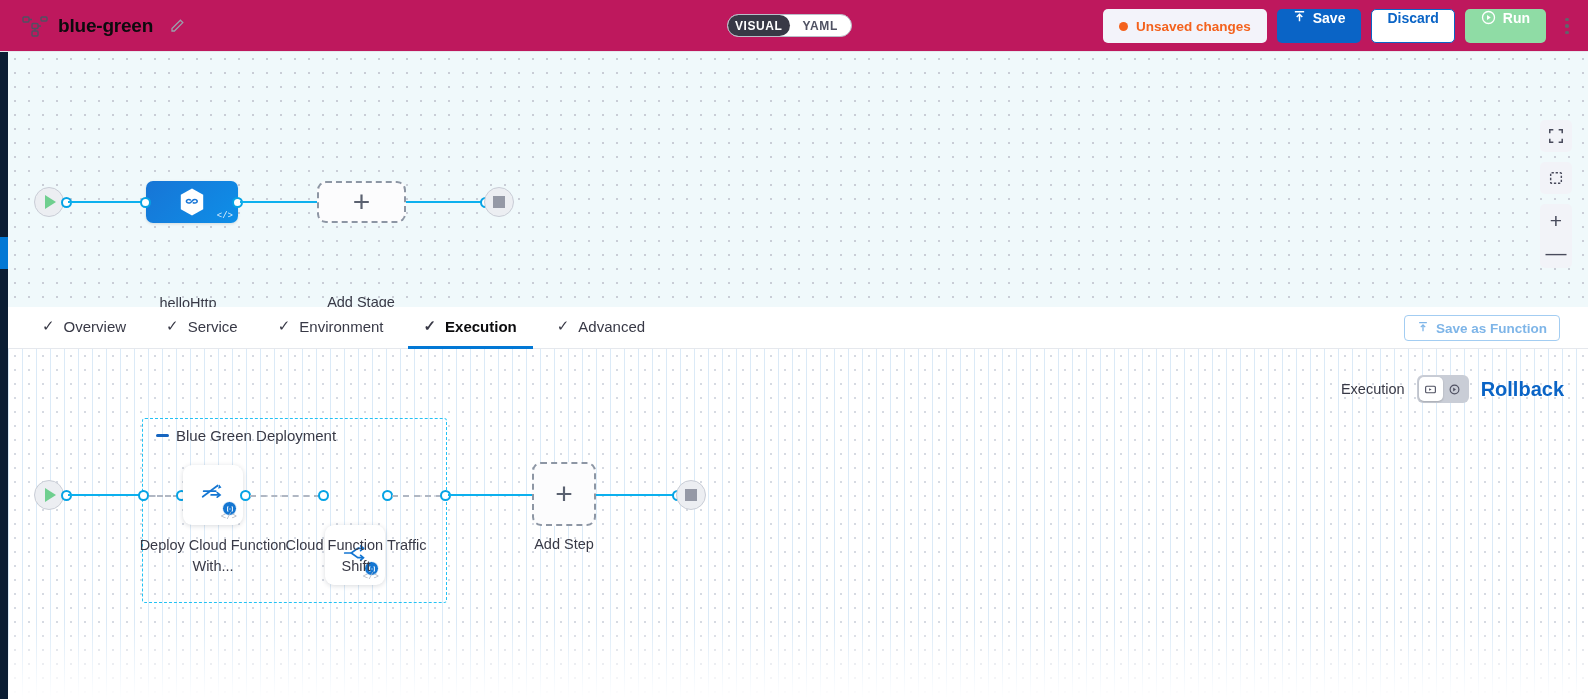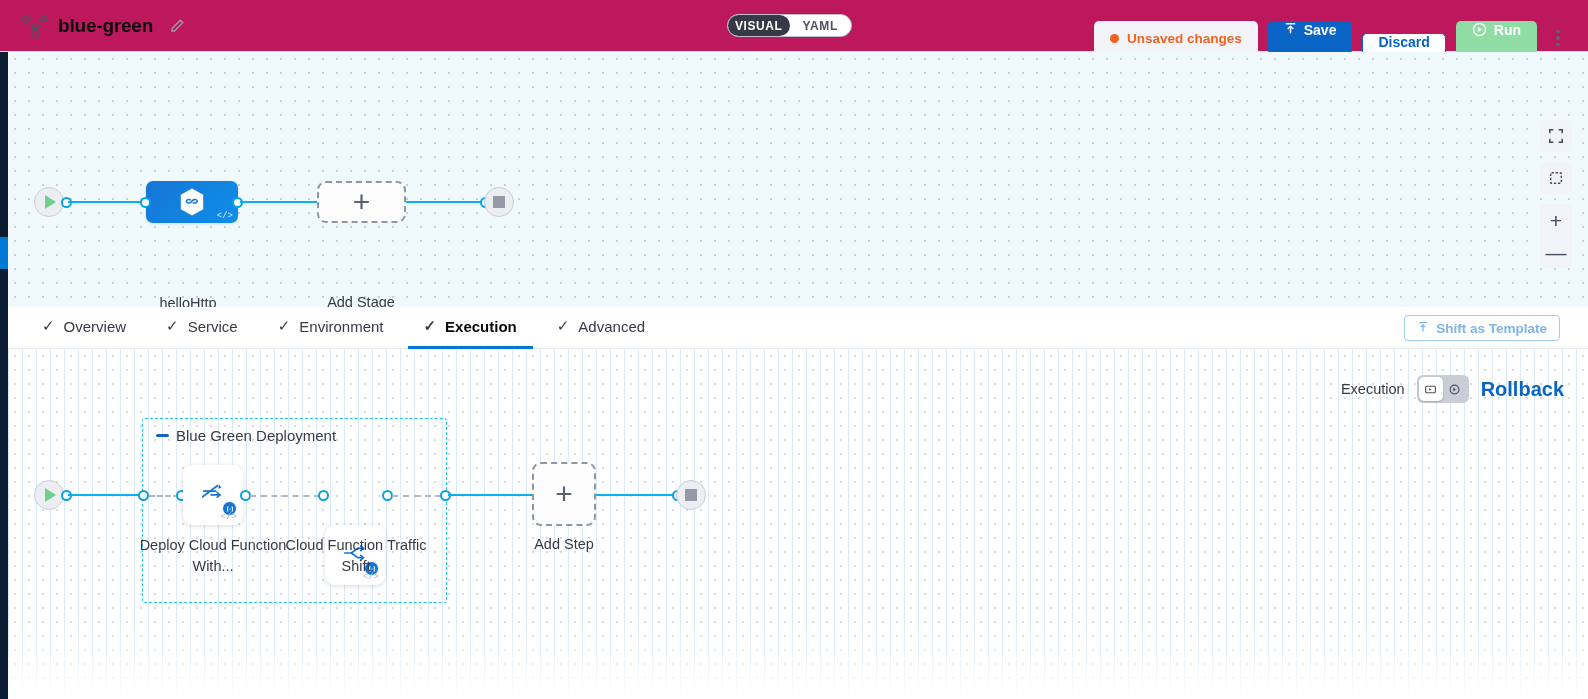--- a/index.html
+++ b/index.html
@@ -45,36 +45,36 @@
     display: flex; align-items: center;
   }
   .seg {
     flex: 1; height: 100%; display: flex; align-items: center; justify-content: center;
     font-size: 12px; font-weight: bold; letter-spacing: 0.6px;
     border-radius: 12px; color: #4f5162;
   }
   .seg.active { background: #383946; color: #ffffff; }
 
   .header-right {
-    position: absolute; right: 19px; top: 9px;
+    position: absolute; right: 10px; top: 9px;
     display: flex; align-items: center; gap: 10px;
   }
   .unsaved-chip {
     height: 34px; padding: 0 16px; border-radius: 5px; background: #f3f3fa;
     display: flex; align-items: center; gap: 8px;
     font-size: 13.5px; font-weight: bold; color: #f4621d;
   }
   .dot-orange { width: 9px; height: 9px; border-radius: 50%; background: #f4621d; }
   .btn {
     height: 34px; border-radius: 5px; display: flex; align-items: flex-start;
     gap: 7px; padding: 0 15px; font-size: 14px; font-weight: bold; cursor: pointer;
     border: 1px solid transparent;
   }
   .btn-save { background: #0a64c6; color: #ffffff; }
-  .btn-discard { background: #ffffff; color: #0a64c6; border-color: #0a64c6; margin-top: 24px; }
+  .btn-discard { background: #ffffff; color: #0a64c6; border-color: #0a64c6; }
   .btn-run { background: #8fdca5; color: #ffffff; }
   .kebab {
     width: 22px; height: 30px; display: flex; flex-direction: column;
     align-items: center; justify-content: center; gap: 3px; cursor: pointer;
   }
   .kebab i { width: 3.5px; height: 3.5px; border-radius: 50%; background: #62636b; display: block; }
 
   
   .canvas-top {
     position: absolute; left: 8px; top: 52px; width: 1580px; height: 255px;
@@ -369,21 +369,21 @@
     <span class="chk">✓</span>
     <span>Advanced</span>
   </div>
 
   <div class="save-template">
     <span>
       <svg viewBox="0 0 14 14" width="12" height="12" fill="none" stroke="#7eb5e8" stroke-width="1.5">
         <path d="M2.5 2h9M7 12V4.6M4.4 7.1L7 4.5l2.6 2.6"></path>
       </svg>
     </span>
-    <span>Shift as Template</span>
+    <span>Save as Function</span>
   </div>
 </div>
 
 <div class="canvas-bottom">
 
   <div class="exec-toggle-row">
     <span class="exec-label">Execution</span>
     <div class="seg-icons">
       <div class="seg-icon on">
         <svg viewBox="0 0 16 16" width="13" height="13" fill="none" stroke="#4f5162" stroke-width="1.4">

